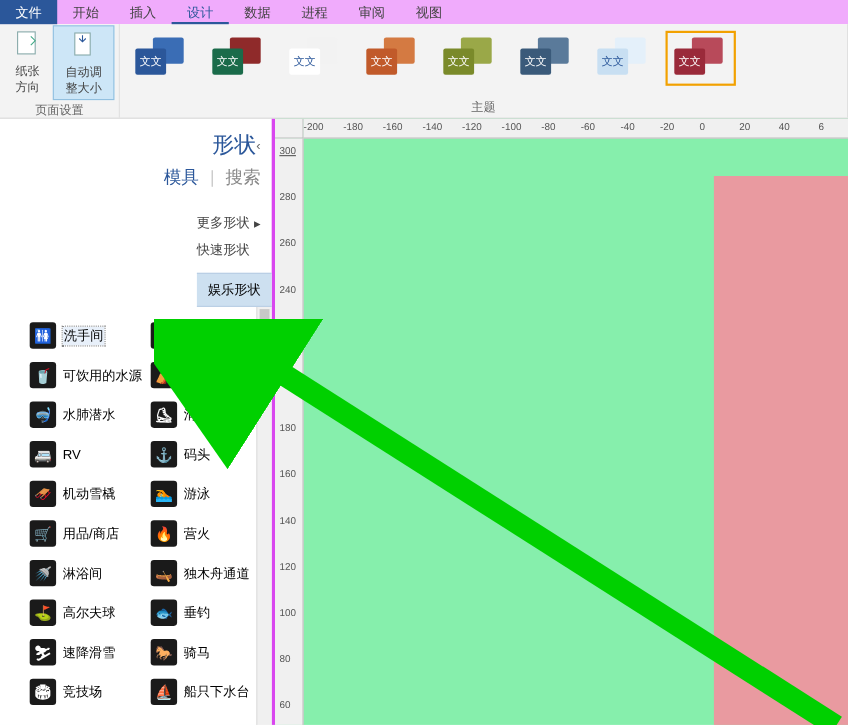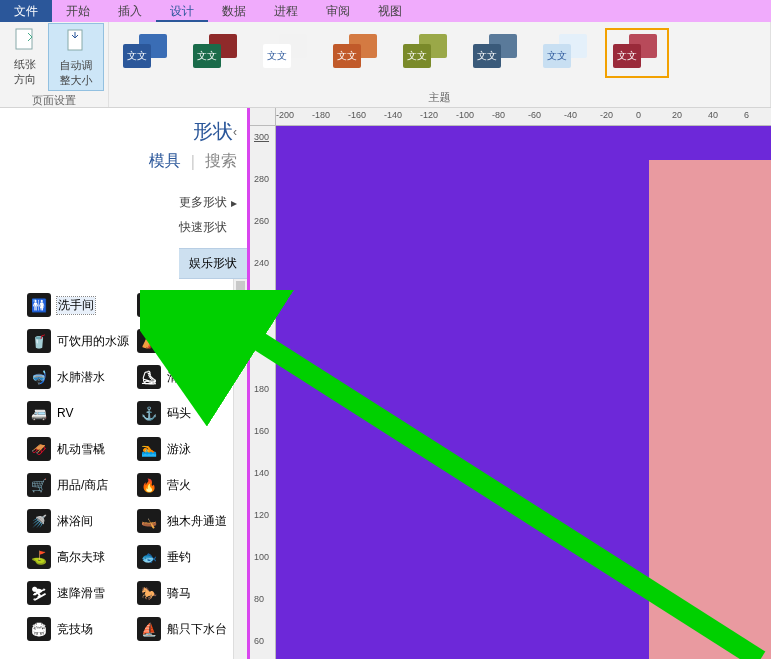--- a/index.html
+++ b/index.html
@@ -34,21 +34,21 @@
 .shapes-subnav .sep{ color:#ccc;}
 .shapes-links { padding: 8px 10px; font-size: 12px; color: #444; }
 .shapes-link { padding: 4px 0; cursor: pointer; display:flex; align-items:center; gap:4px;}
 .shapes-cat { padding: 6px 10px; font-size: 12px; background: #cde0f0; border-top:1px solid #b8cee4; border-bottom:1px solid #b8cee4;}
 .shapes-grid { flex: 1; overflow-y: auto; padding: 8px 4px; position:relative;}
 .shapes-grid-inner { display: grid; grid-template-columns: 1fr 1fr; gap: 0; }
 .shape-item { display: flex; align-items: center; gap: 6px; padding: 6px 4px; font-size: 12px; cursor: pointer; }
 .shape-icon { width: 24px; height: 24px; background: #1a1a1a; border-radius: 3px; display:flex; align-items:center; justify-content:center; color:#fff; font-size:13px; font-weight:bold; flex-shrink:0;}
 .shape-item.selected .lbl { outline: 1px dotted #888; background:#e8f0fa; padding:0 1px;}
 
-.canvas-wrap { flex: 1; position: relative; background: #6d28d9; overflow: hidden; text-align: right; }
+.canvas-wrap { flex: 1; position: relative; background: #86efac; overflow: hidden; text-align: right; }
 .ruler-h { position: absolute; top: 0; left: 26px; right: 0; height: 18px; background: #f0f0f0; border-bottom: 1px solid #bbb; font-size: 9px; color: #555; }
 .ruler-h .tick { position: absolute; top: 2px; }
 .ruler-v { position: absolute; top: 18px; left: 0; width: 26px; bottom: 0; background: #f0f0f0; border-right: 1px solid #bbb; font-size: 9px; color: #555; }
 .ruler-v .tick { position: absolute; left: 4px; }
 .ruler-corner{position:absolute; top:0; left:0; width:26px; height:18px; background:#f0f0f0; border-right:1px solid #bbb; border-bottom:1px solid #bbb;}
 .canvas { position: absolute; top: 18px; left: 26px; right: 0; bottom: 0; }
 .page { position: absolute; right: 0; top: 34px; width: 122px; bottom: 0; background: #e99aa0; }
 
 .arrow { position: absolute; pointer-events: none; z-index: 50; }
 

